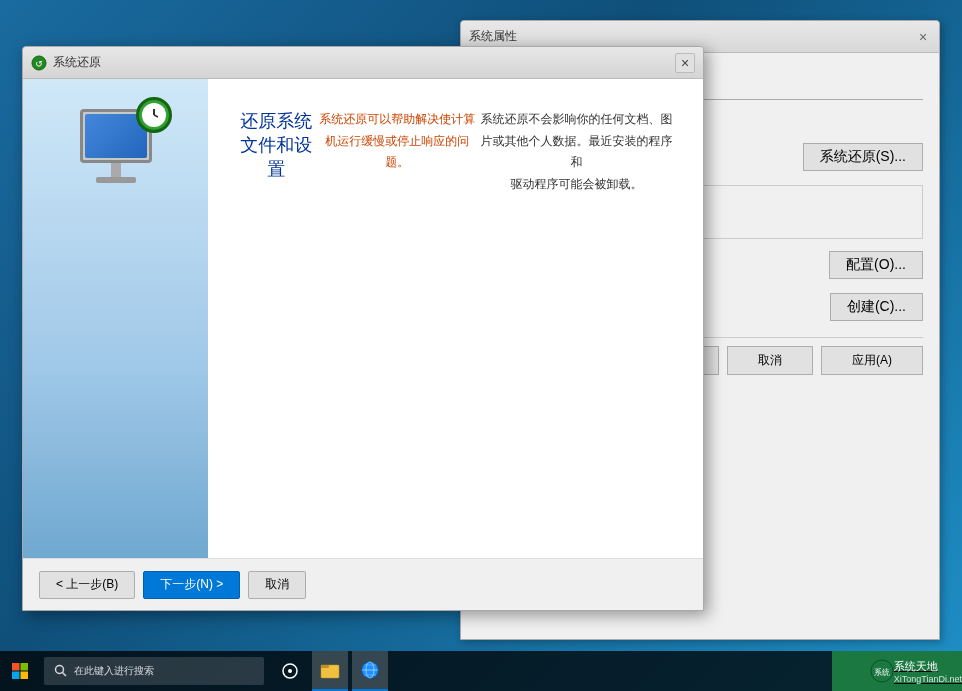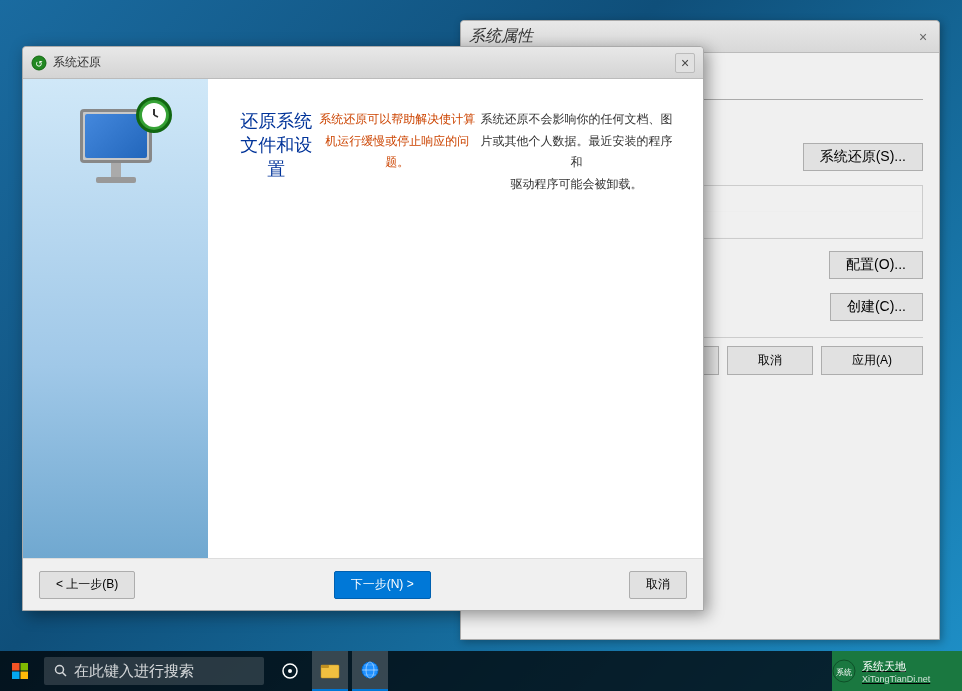--- a/index.html
+++ b/index.html
@@ -37,23 +37,22 @@
       background: linear-gradient(to bottom, #e8e8e8, #d8d8d8);
       height: 32px;
       display: flex;
       align-items: center;
       justify-content: space-between;
       padding: 0 8px;
       border-bottom: 1px solid #bbb;
       border-radius: 4px 4px 0 0;
     }
     .sys-props-title {
-      font-size: 16px;
+      font-size: 12px;
       color: #333;
-      font-style: italic;
     }
     .sys-props-close {
       width: 16px;
       height: 16px;
       cursor: pointer;
       color: #666;
       font-size: 14px;
       display: flex;
       align-items: center;
       justify-content: center;
@@ -212,21 +211,21 @@
       margin-bottom: 20px;
     }
 
     
     .restore-footer {
       background: #f0f0f0;
       height: 52px;
       border-top: 1px solid #ddd;
       display: flex;
       align-items: center;
-      justify-content: space-between;
+      justify-content: flex-start;
       padding: 0 16px;
       gap: 8px;
     }
     .restore-btn {
       height: 28px;
       padding: 0 16px;
       font-size: 12px;
       border: 1px solid #adadad;
       background: #e1e1e1;
       cursor: pointer;
@@ -264,21 +263,21 @@
       background: rgba(255,255,255,0.15);
       border-radius: 2px;
       height: 28px;
       padding: 0 10px;
       margin-left: 4px;
       gap: 6px;
       width: 220px;
       cursor: pointer;
     }
     .taskbar-search-text {
-      font-size: 15px;
+      font-size: 10px;
       color: rgba(255,255,255,0.8);
       text-align: right;
     }
     .taskbar-icons-area {
       display: flex;
       align-items: center;
       margin-left: 8px;
       gap: 4px;
     }
     .taskbar-icon-btn {
@@ -322,22 +321,21 @@
     
     .brand-logo {
       position: absolute;
       bottom: 0;
       right: 0;
       width: 130px;
       height: 40px;
       background: #1a7840;
       display: flex;
       align-items: center;
-      justify-content: flex-start;
-      gap: 6px;
+      justify-content: flex-end;
     }
     .brand-logo-text {
       font-size: 11px;
       color: white;
       font-family: "Microsoft YaHei", sans-serif;
     }
 
     
     .computer-icon {
       position: relative;

